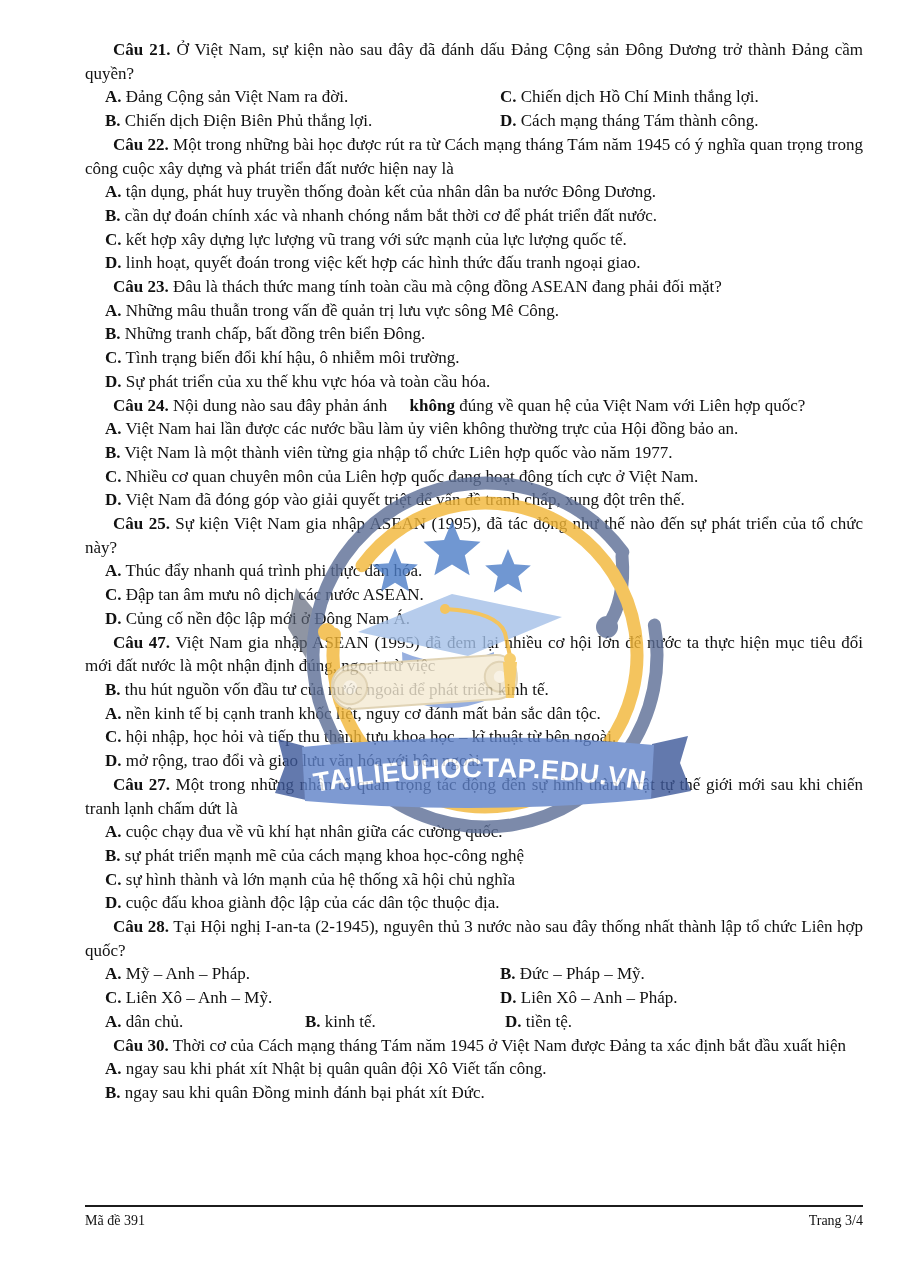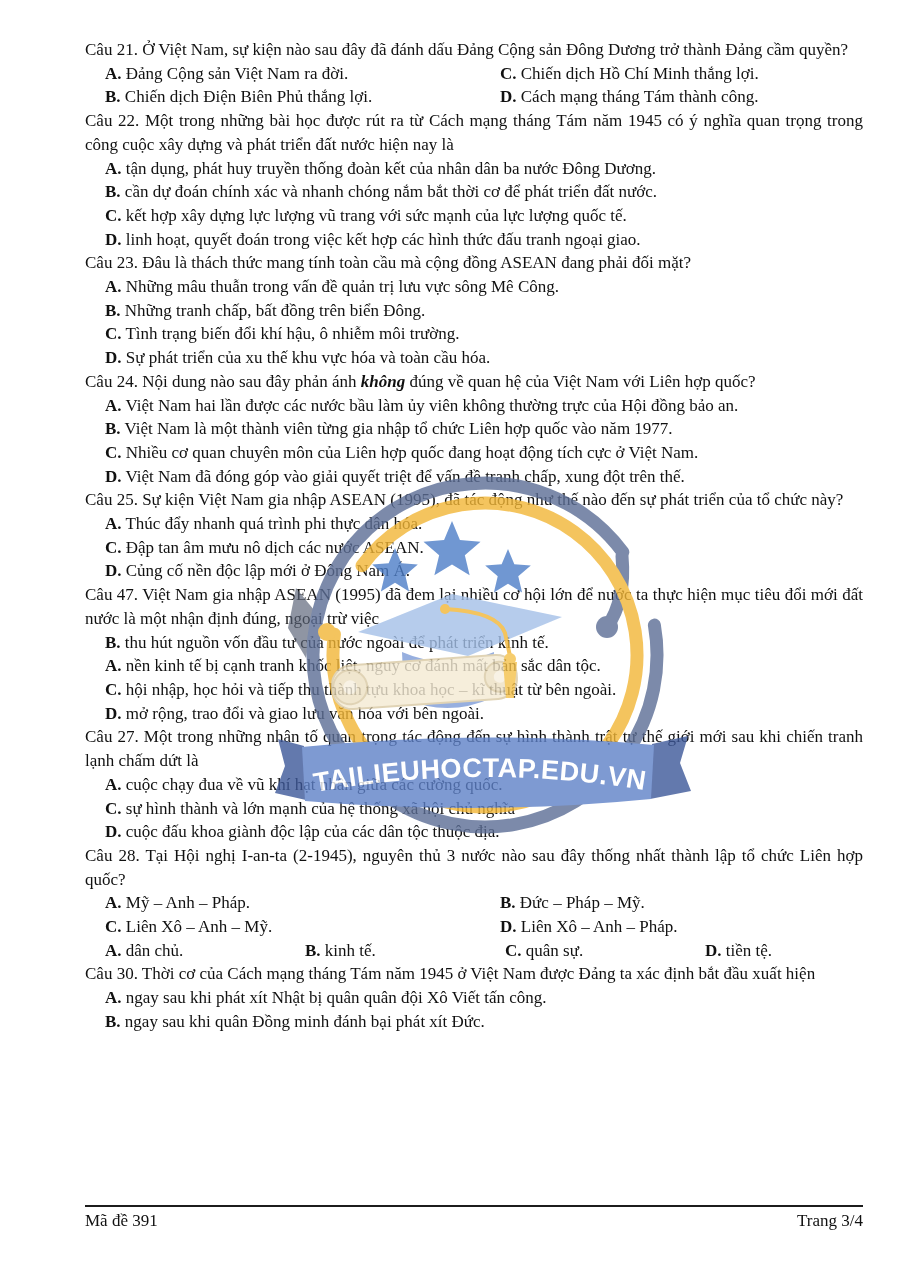--- a/index.html
+++ b/index.html
@@ -7,32 +7,32 @@
     width:900px;height:1273px;position:relative;background:#ffffff;
     font-family:"Liberation Serif","DejaVu Serif",serif;color:#111;
     overflow:hidden;
   }
   #content{
     position:absolute;left:85px;top:38px;width:778px;
     font-size:17px;line-height:23.7px;
   }
   .question{margin:0;}
   .stem{margin:0;text-align:justify;}
-  .qnum{font-weight:400;}
-  .em-bi{font-weight:700;font-style:italic;}
+  .qnum{font-weight:700;margin-left:28px;}
+  .em-bi{font-weight:700;margin-left:18px;}
   .opts{padding-left:20px;}
   .opts.cols2{display:grid;grid-template-columns:395px 1fr;}
   .opts.cols4{display:grid;grid-template-columns:200px 200px 200px 1fr;}
   .opt{white-space:nowrap;}
   .letter{font-weight:700;}
   #footer{
     position:absolute;left:85px;top:1205px;width:778px;
     border-top:2px solid #1c1c1c;
     display:flex;justify-content:space-between;
-    padding-top:3px;font-size:17px;line-height:22px;
+    padding-top:3px;font-size:14px;line-height:22px;
   }
   #watermark{
     position:absolute;left:270px;top:460px;width:440px;height:380px;
     opacity:0.8;pointer-events:none;z-index:5;
   }
   .banner-font{
     font-family:"Liberation Sans","DejaVu Sans",sans-serif;
     font-weight:700;letter-spacing:0.5px;
   }
 </style>
@@ -90,38 +90,38 @@
         <div class="opt"><span class="letter">B.</span> <span>thu hút nguồn vốn đầu tư của nước ngoài để phát triển kinh tế.</span></div>
         <div class="opt"><span class="letter">A.</span> <span>nền kinh tế bị cạnh tranh khốc liệt, nguy cơ đánh mất bản sắc dân tộc.</span></div>
         <div class="opt"><span class="letter">C.</span> <span>hội nhập, học hỏi và tiếp thu thành tựu khoa học – kĩ thuật từ bên ngoài.</span></div>
         <div class="opt"><span class="letter">D.</span> <span>mở rộng, trao đổi và giao lưu văn hóa với bên ngoài.</span></div>
       </div>
     </div>
     <div class="question">
       <p class="stem"><span class="qnum">Câu 27.</span> <span class="">Một trong những nhân tố quan trọng tác động đến sự hình thành trật tự thế giới mới sau khi chiến tranh lạnh chấm dứt là</span></p>
       <div class="opts cols1">
         <div class="opt"><span class="letter">A.</span> <span>cuộc chạy đua về vũ khí hạt nhân giữa các cường quốc.</span></div>
+        <div class="opt"><span class="letter">B.</span> <span>sự phát triển mạnh mẽ của cách mạng khoa học-công nghệ</span></div>
         <div class="opt"><span class="letter">C.</span> <span>sự hình thành và lớn mạnh của hệ thống xã hội chủ nghĩa</span></div>
         <div class="opt"><span class="letter">D.</span> <span>cuộc đấu khoa giành độc lập của các dân tộc thuộc địa.</span></div>
       </div>
     </div>
     <div class="question">
       <p class="stem"><span class="qnum">Câu 28.</span> <span class="">Tại Hội nghị I-an-ta (2-1945), nguyên thủ 3 nước nào sau đây thống nhất thành lập tổ chức Liên hợp quốc?</span></p>
       <div class="opts cols2">
         <div class="opt"><span class="letter">A.</span> <span>Mỹ – Anh – Pháp.</span></div>
         <div class="opt"><span class="letter">B.</span> <span>Đức – Pháp – Mỹ.</span></div>
         <div class="opt"><span class="letter">C.</span> <span>Liên Xô – Anh – Mỹ.</span></div>
         <div class="opt"><span class="letter">D.</span> <span>Liên Xô – Anh – Pháp.</span></div>
       </div>
     </div>
     <div class="question">
       <div class="opts cols4">
         <div class="opt"><span class="letter">A.</span> <span>dân chủ.</span></div>
         <div class="opt"><span class="letter">B.</span> <span>kinh tế.</span></div>
-        <div class="opt"><span class="letter">C.</span> <span>quân sự.</span></div>
         <div class="opt"><span class="letter">D.</span> <span>tiền tệ.</span></div>
       </div>
     </div>
     <div class="question">
       <p class="stem"><span class="qnum">Câu 30.</span> <span class="">Thời cơ của Cách mạng tháng Tám năm 1945 ở Việt Nam được Đảng ta xác định bắt đầu xuất hiện</span></p>
       <div class="opts cols1">
         <div class="opt"><span class="letter">A.</span> <span>ngay sau khi phát xít Nhật bị quân quân đội Xô Viết tấn công.</span></div>
         <div class="opt"><span class="letter">B.</span> <span>ngay sau khi quân Đồng minh đánh bại phát xít Đức.</span></div>
       </div>
     </div>

